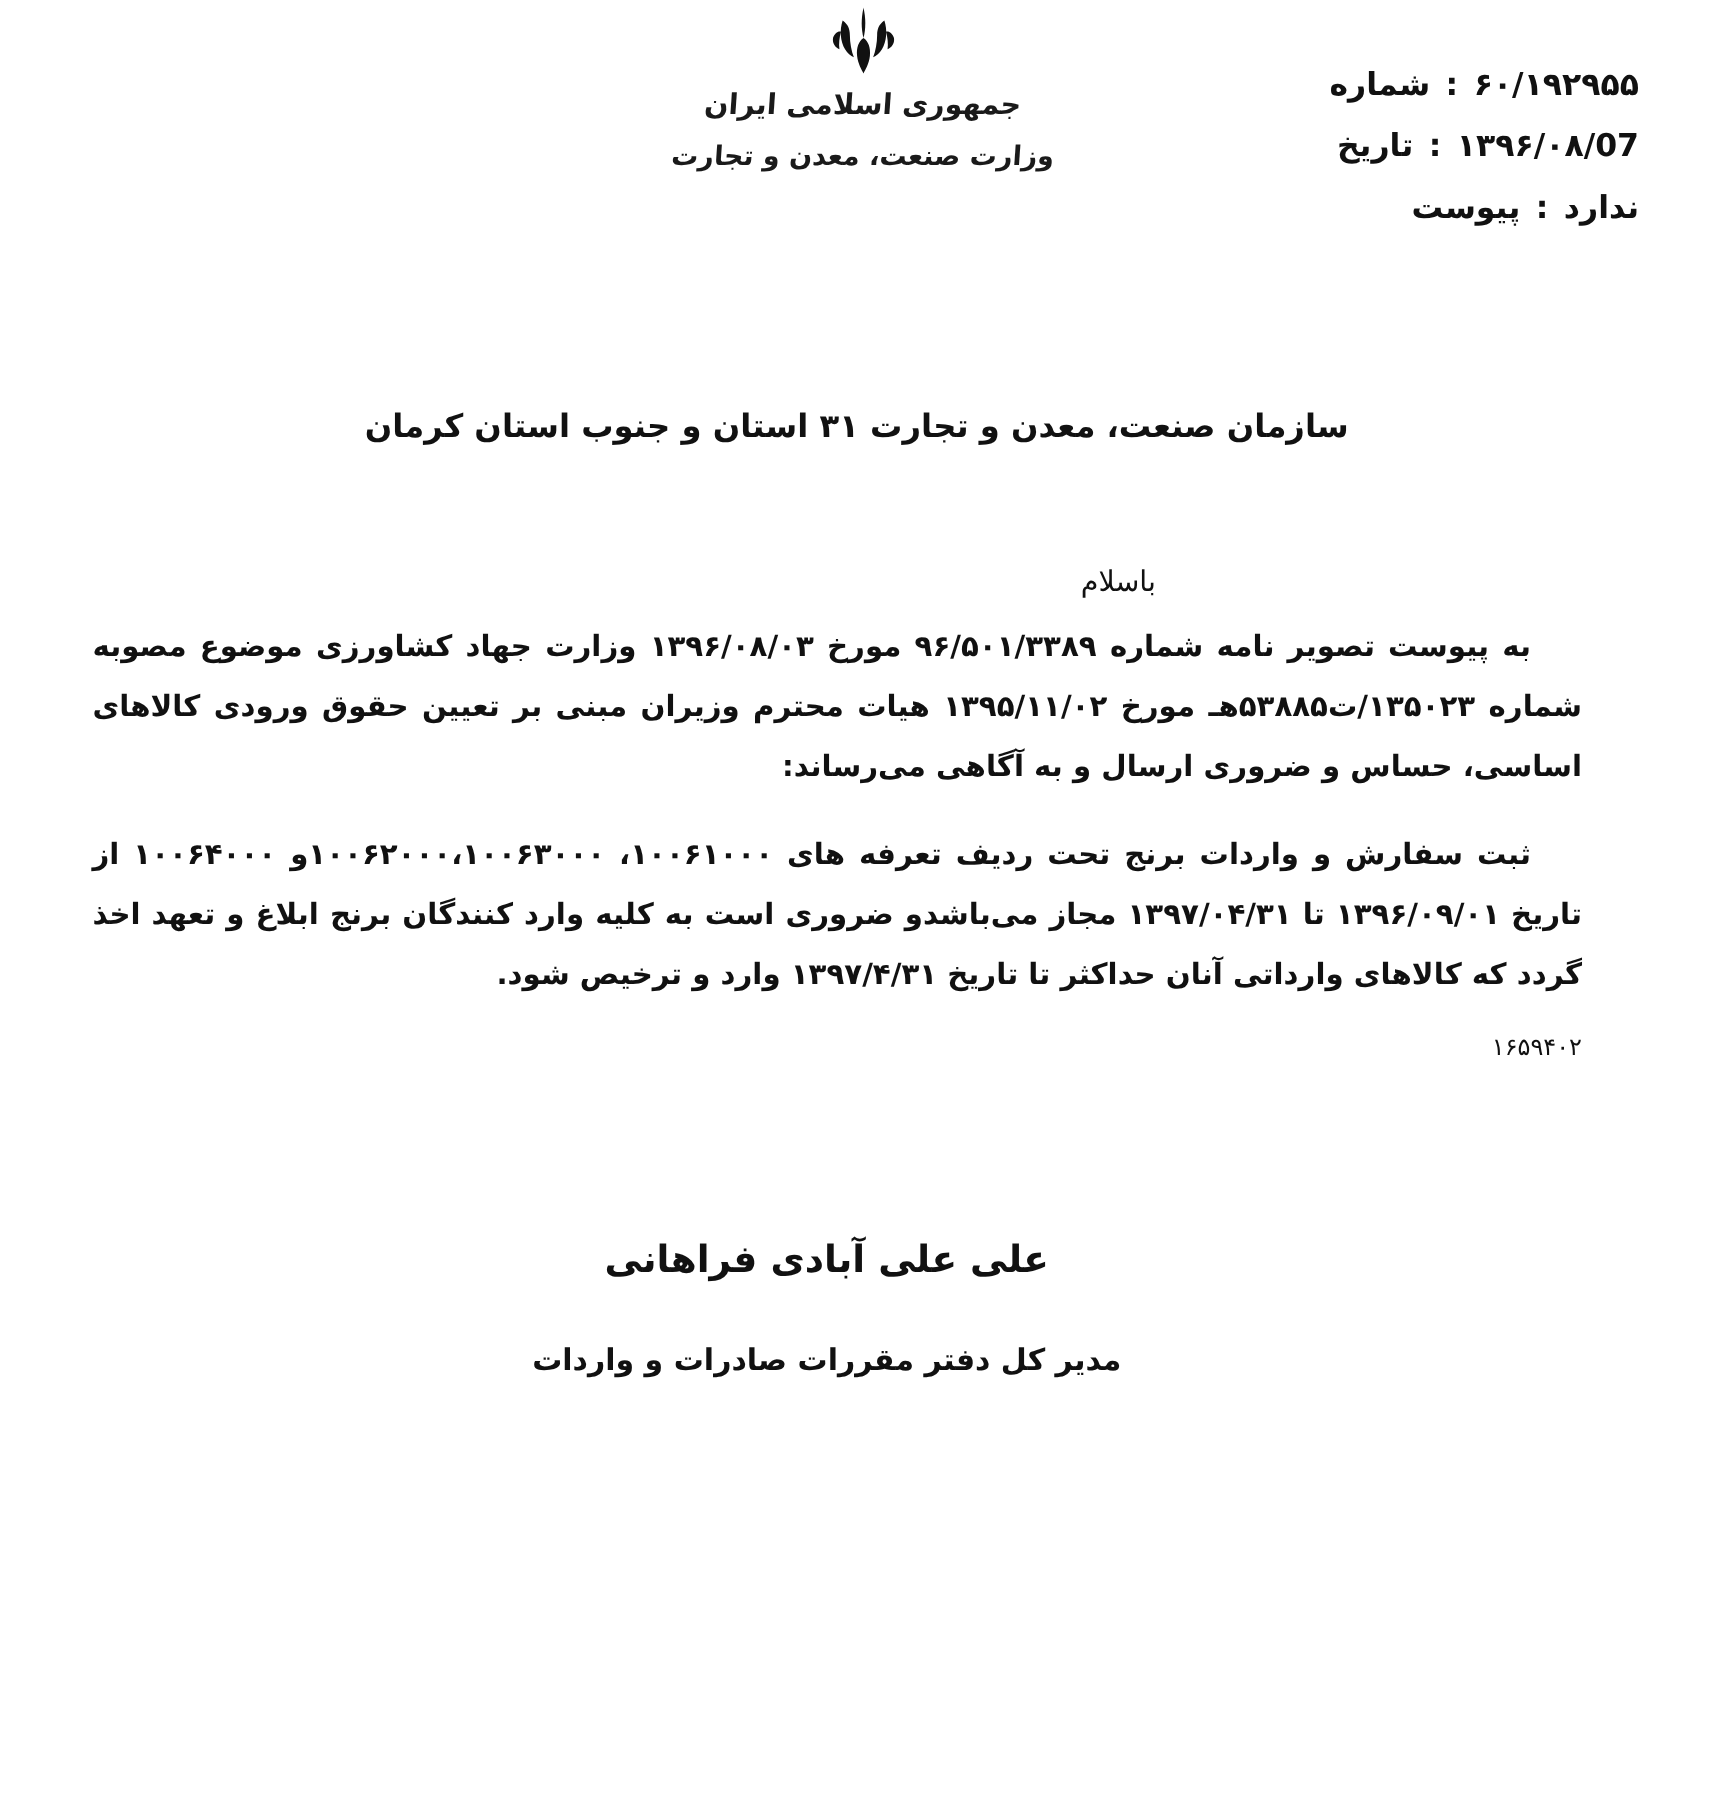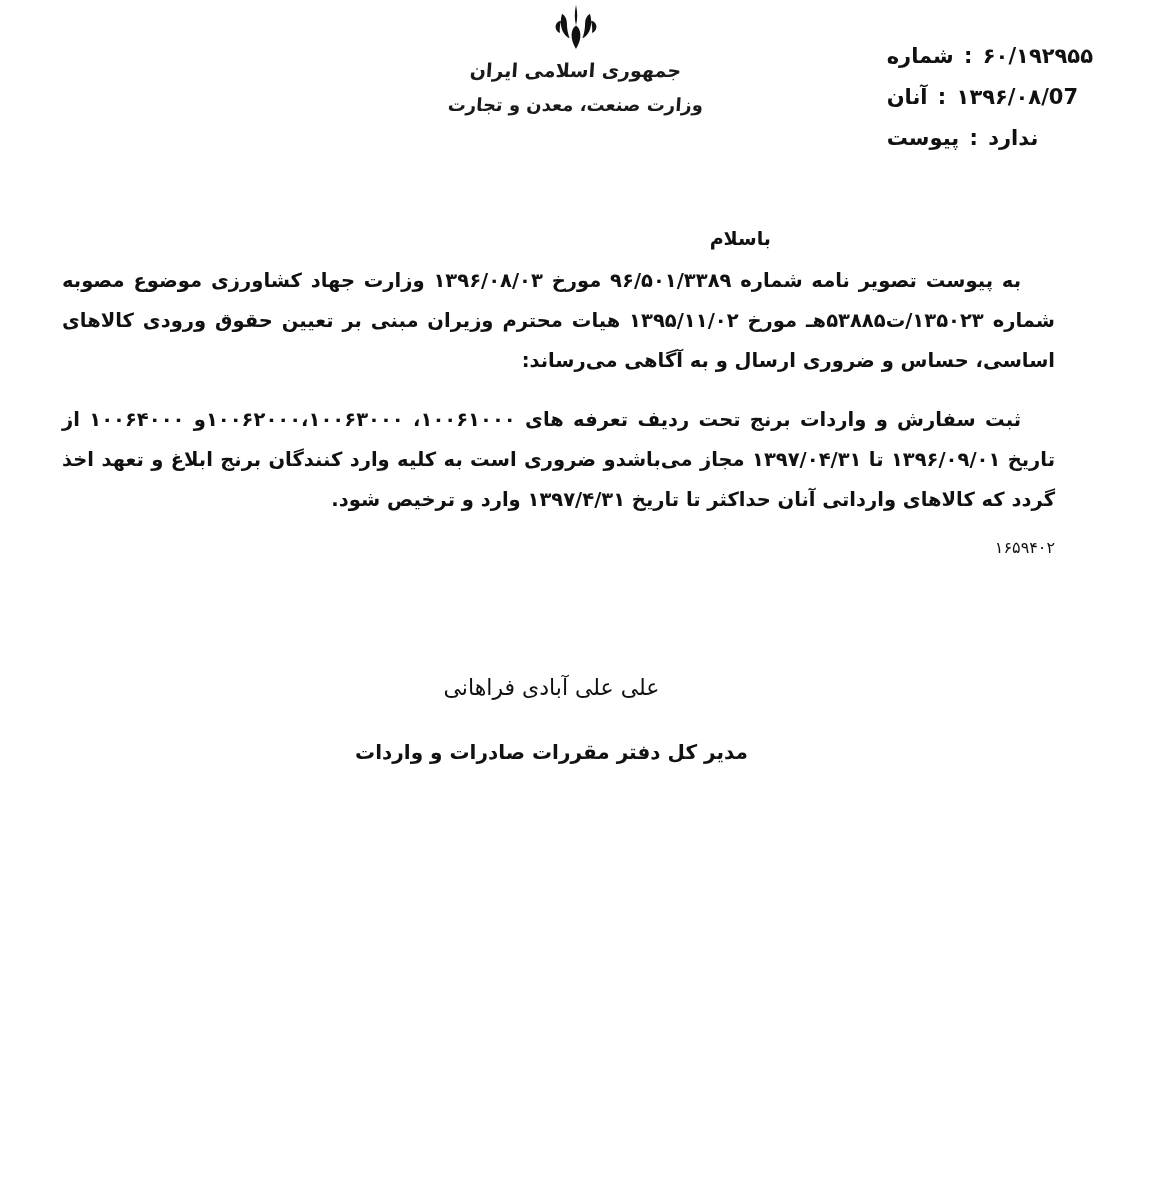--- a/index.html
+++ b/index.html
@@ -51,21 +51,21 @@
   .letterhead-line2 {
     font-size: 18px;
     margin-top: 6px;
     transform: skewX(-4deg);
   }
 
   .meta {
     position: absolute;
     top: 36px;
     right: 58px;
-    text-align: left;
+    text-align: right;
     direction: rtl;
   }
   .meta-row {
     font-size: 21px;
     font-weight: bold;
     line-height: 1.95;
     white-space: nowrap;
     color: #111;
   }
   .meta-label {
@@ -87,24 +87,24 @@
 
   .recipient {
     margin-top: 82px;
     text-align: center;
     font-size: 21.5px;
     font-weight: bold;
     letter-spacing: -0.2px;
   }
 
   .greeting {
-    margin-top: 37px;
+    margin-top: 80px;
     margin-right: 318px;
     font-size: 19px;
-    font-weight: bold;
+    font-weight: normal;
   }
 
   .para {
     margin-top: 8px;
     font-size: 19.5px;
     font-weight: bold;
     line-height: 2.05;
     text-align: justify;
     text-justify: inter-word;
     padding-right: 34px;
@@ -127,22 +127,22 @@
     direction: rtl;
   }
 
   
   .signature {
     margin-top: 118px;
     text-align: center;
     padding-right: 40px;
   }
   .sign-name {
-    font-size: 22px;
-    font-weight: normal;
+    font-size: 25px;
+    font-weight: bold;
     letter-spacing: -0.2px;
   }
   .sign-title {
     margin-top: 40px;
     font-size: 20px;
     font-weight: bold;
     letter-spacing: -0.2px;
     text-align: center;
   }
 </style>
@@ -168,33 +168,34 @@
 
   <div class="meta">
     <div class="meta-row">
       <span class="meta-value">۶۰/۱۹۲۹۵۵</span>
       <span class="meta-sep">:</span>
       <span class="meta-label">شماره</span>
     </div>
     <div class="meta-row">
       <span class="meta-value">۱۳۹۶/۰۸/07</span>
       <span class="meta-sep">:</span>
-      <span class="meta-label">آنان</span>
+      <span class="meta-label">تاریخ</span>
     </div>
     <div class="meta-row">
       <span class="meta-value">ندارد</span>
       <span class="meta-sep">:</span>
       <span class="meta-label">پیوست</span>
     </div>
   </div>
 
 </div>
 
 <div class="content">
 
+  <div class="recipient">سازمان صنعت، معدن و تجارت ۳۱ استان و جنوب استان کرمان</div>
 
   <div class="greeting">باسلام</div>
 
   <p class="para first"><span class="indent"></span><span>به پیوست تصویر نامه شماره ۹۶/۵۰۱/۳۳۸۹ مورخ ۱۳۹۶/۰۸/۰۳ وزارت جهاد کشاورزی موضوع مصوبه شماره ۱۳۵۰۲۳/ت۵۳۸۸۵هـ مورخ ۱۳۹۵/۱۱/۰۲ هیات محترم وزیران مبنی بر تعیین حقوق ورودی کالاهای اساسی، حساس و ضروری ارسال و به آگاهی می‌رساند:</span></p>
 
   <p class="para"><span class="indent"></span><span>ثبت سفارش و واردات برنج تحت ردیف تعرفه های ۱۰۰۶۱۰۰۰، ۱۰۰۶۲۰۰۰،۱۰۰۶۳۰۰۰و ۱۰۰۶۴۰۰۰ از تاریخ ۱۳۹۶/۰۹/۰۱ تا ۱۳۹۷/۰۴/۳۱ مجاز می‌باشدو ضروری است به کلیه وارد کنندگان برنج ابلاغ و تعهد اخذ گردد که کالاهای وارداتی آنان حداکثر تا تاریخ ۱۳۹۷/۴/۳۱ وارد و ترخیص شود.</span></p>
 
 
   <div class="tracking">۱۶۵۹۴۰۲</div>
 

